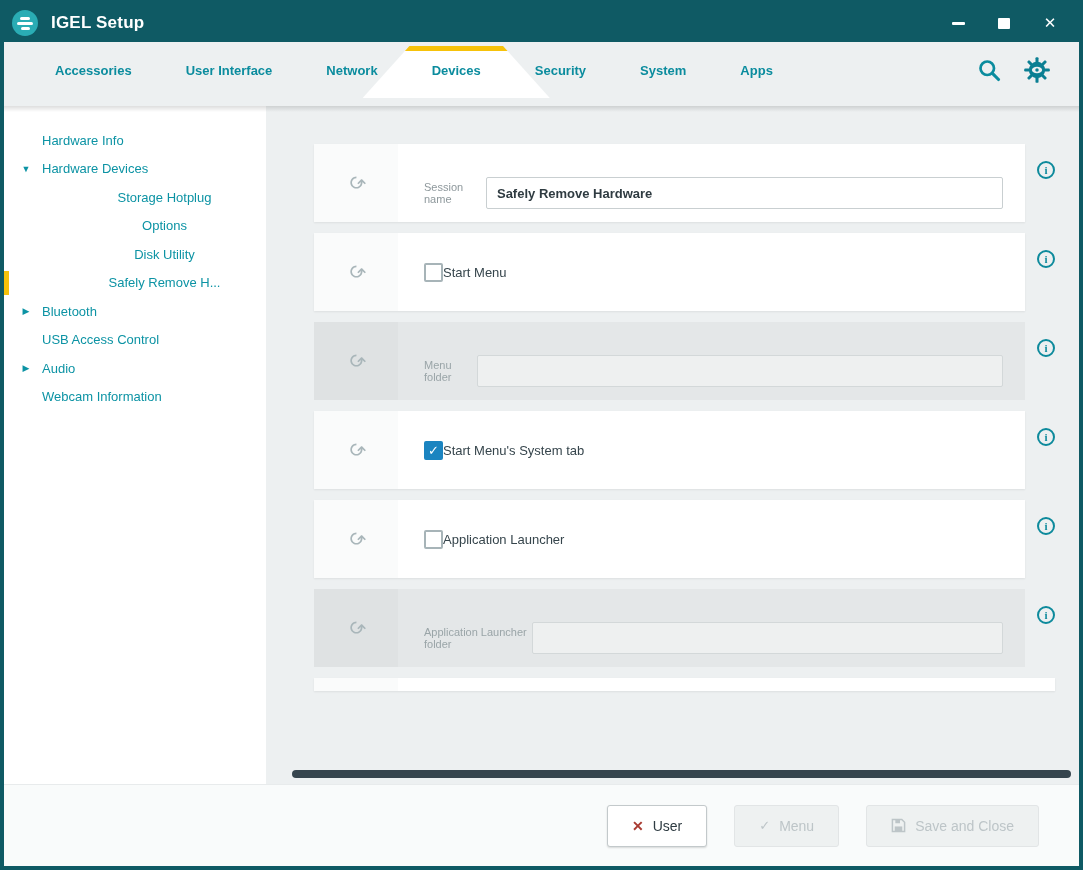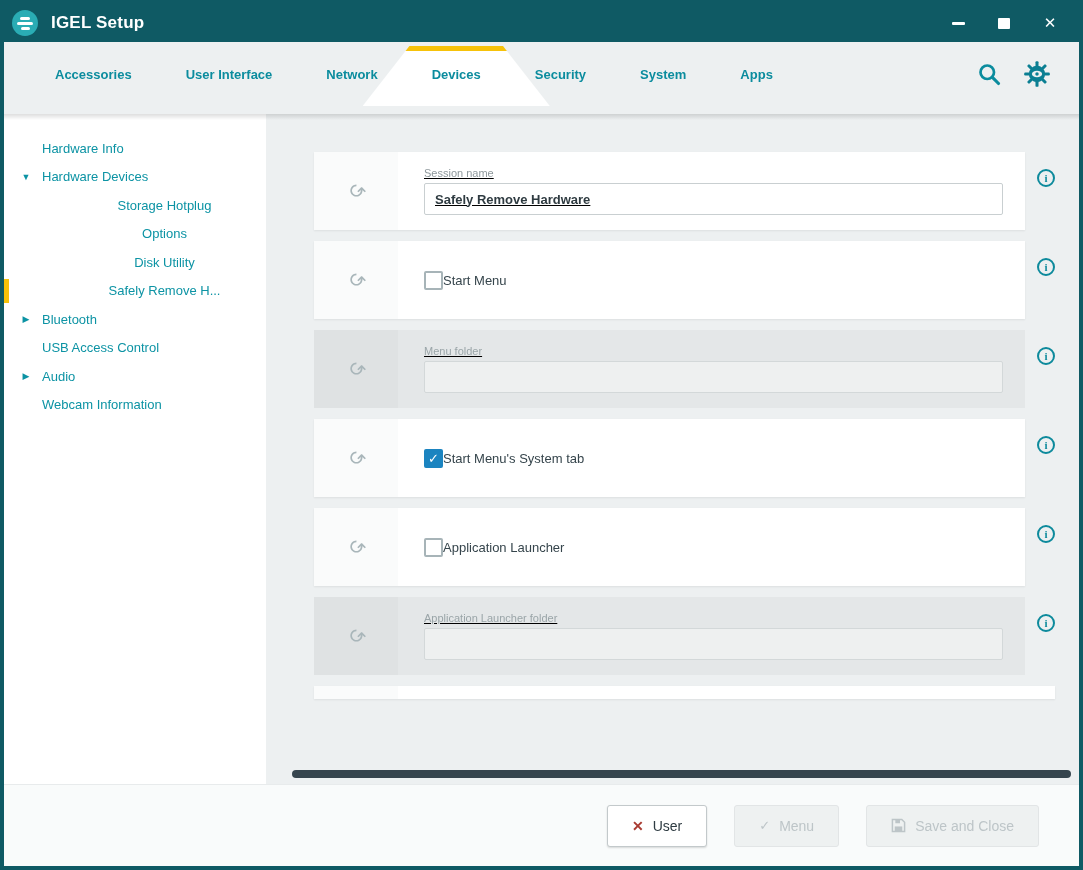--- a/index.html
+++ b/index.html
@@ -28,21 +28,21 @@
   .win-title { color: #fff; font-size: 17px; font-weight: bold; margin-left: 13px; letter-spacing: .2px; }
   .win-controls { margin-left: auto; display: flex; align-items: center; }
   .win-btn { width: 46px; height: 34px; display: flex; align-items: center; justify-content: center;
     color: #fff; font-size: 15px; cursor: default; }
   .min-bar { width: 13px; height: 3px; background: #fff; border-radius: 1px; }
   .max-box { width: 12px; height: 11px; background: #fff; border-radius: 1px; }
   .close-glyph { font-size: 15px; font-weight: bold; }
 
   
   .tabbar {
-    height: 72px; background: #edf0f1; flex: 0 0 auto;
+    height: 64px; background: #edf0f1; flex: 0 0 auto;
     display: flex; align-items: stretch; padding: 0 14px 8px 24px; position: relative; z-index: 3;
   }
   .tab {
     position: relative; display: flex; align-items: center;
     padding: 0 27px; color: #0b8c9e; font-size: 13px; font-weight: bold; cursor: pointer;
   }
   .tab .lbl { position: relative; z-index: 1; }
   .tab.active::before {
     content: ""; position: absolute; z-index: 0;
     left: -42px; right: -42px; top: 4px; bottom: 0;
@@ -72,21 +72,21 @@
   
   .content { flex: 1 1 auto; position: relative; background: #edf0f1;
     padding: 38px 24px 0 48px; overflow: hidden; }
   .row { display: flex; align-items: flex-start; margin-bottom: 11px; }
   .card { flex: 1 1 auto; background: #fff; display: flex; align-items: stretch; min-height: 78px;
     box-shadow: 0 1px 2px rgba(0,0,0,.07); }
   .resetzone { width: 84px; flex: 0 0 auto; background: #fafbfb;
     display: flex; align-items: center; justify-content: center; cursor: pointer; }
   .reset-glyph { font-size: 20px; color: #a9b6ba; line-height: 1; transform: rotate(45deg); }
   .card-body { flex: 1 1 auto; padding: 13px 22px 13px 26px; display: flex; align-items: center; min-width: 0; }
-  .card-body.col { flex-direction: column; align-items: flex-start; justify-content: center; text-decoration: underline; }
+  .card-body.col { flex-direction: row; align-items: flex-end; justify-content: center; }
   .field-label { font-size: 11px; color: #8e989c; margin-bottom: 4px; }
   .text-input { width: 100%; height: 32px; border: 1px solid #c9cfd1; border-radius: 2px;
     background: #fff; padding: 9px 10px; font-family: "Liberation Sans", sans-serif;
     font-size: 13px; font-weight: bold; color: #2f3b41; }
   .info-bubble { flex: 0 0 auto; width: 18px; height: 18px; margin: 17px 0 0 12px;
     border: 2px solid #0d8a9c; border-radius: 50%; color: #0d8a9c;
     display: flex; align-items: center; justify-content: center;
     font-size: 11px; font-weight: bold; font-family: "Liberation Serif", serif; cursor: pointer; }
 
   

